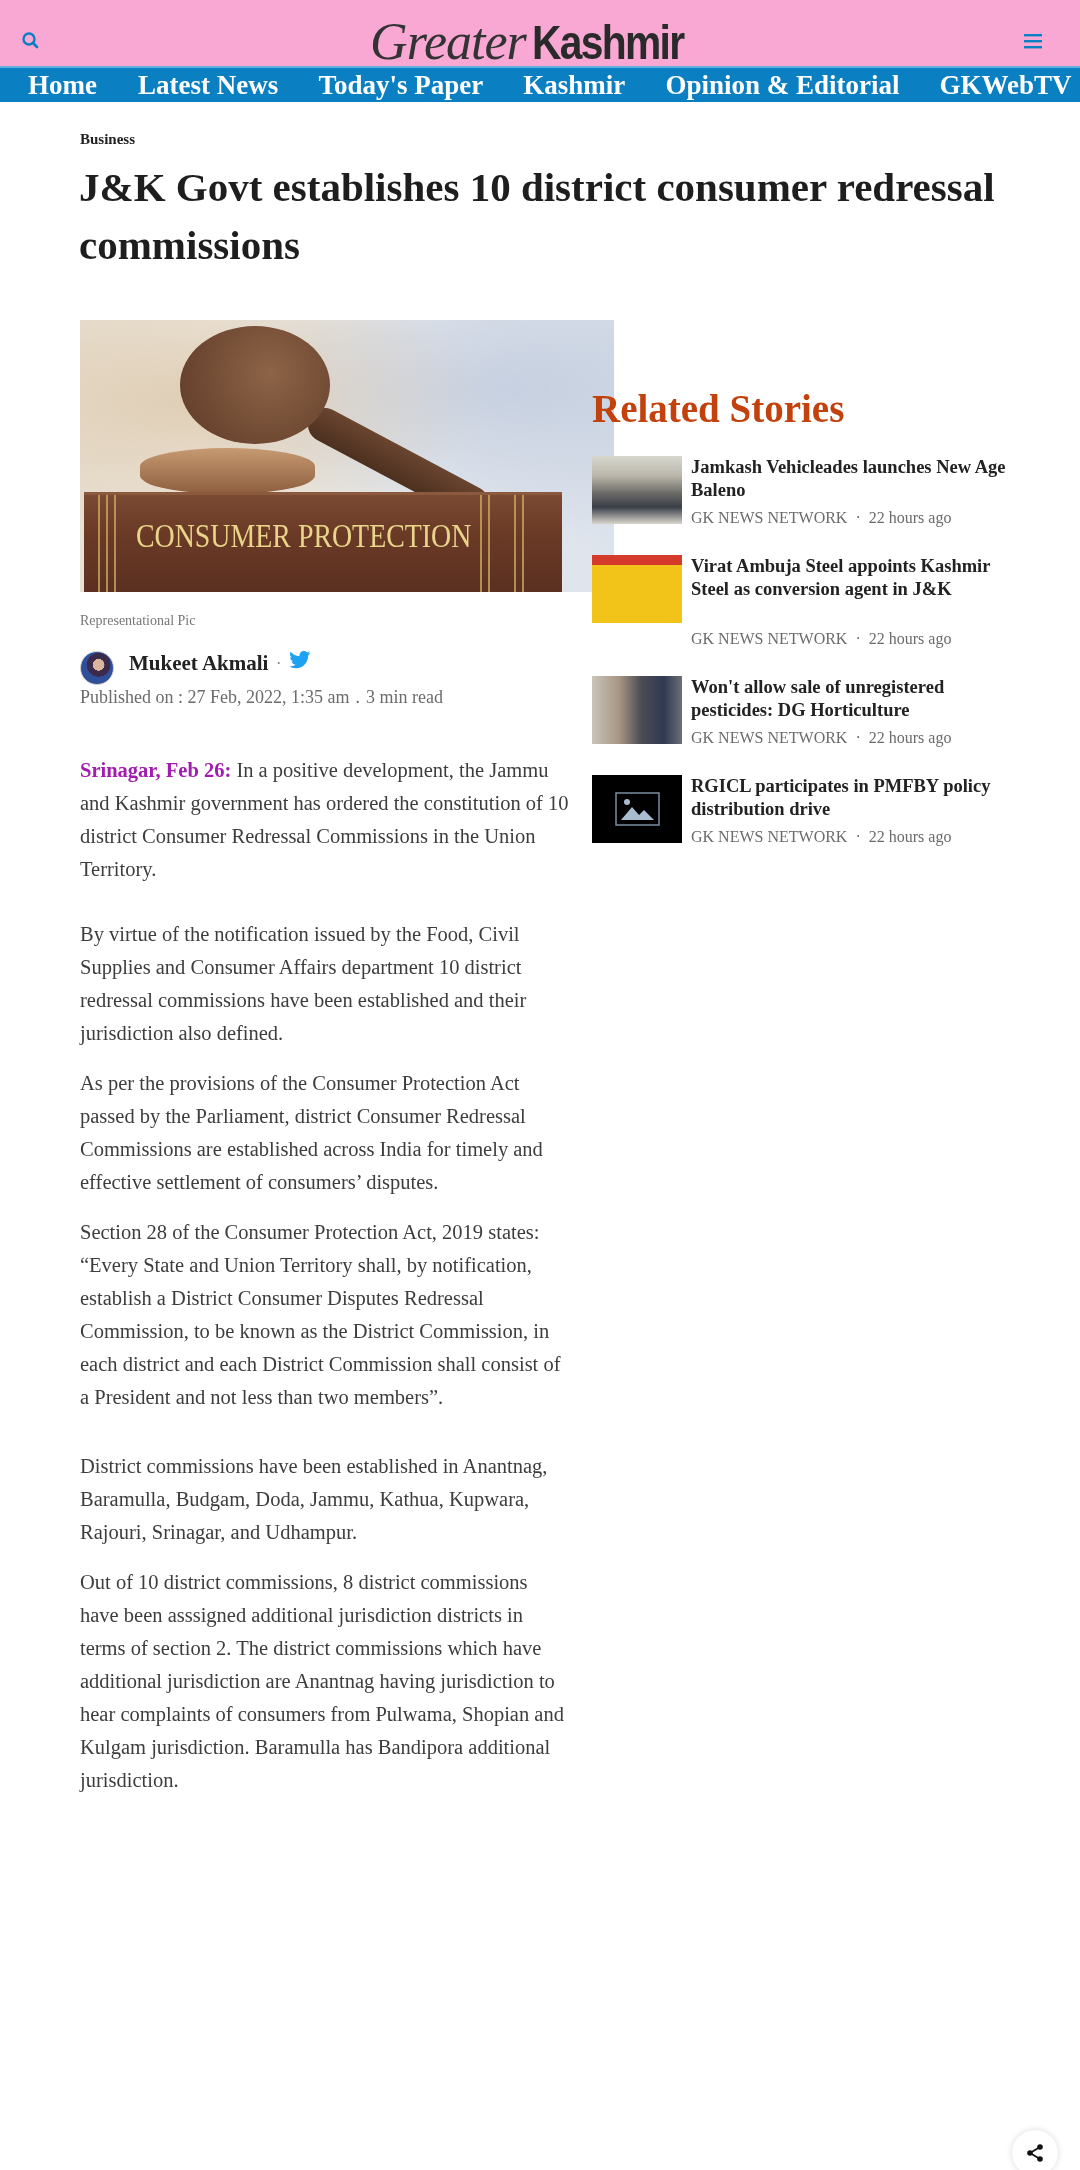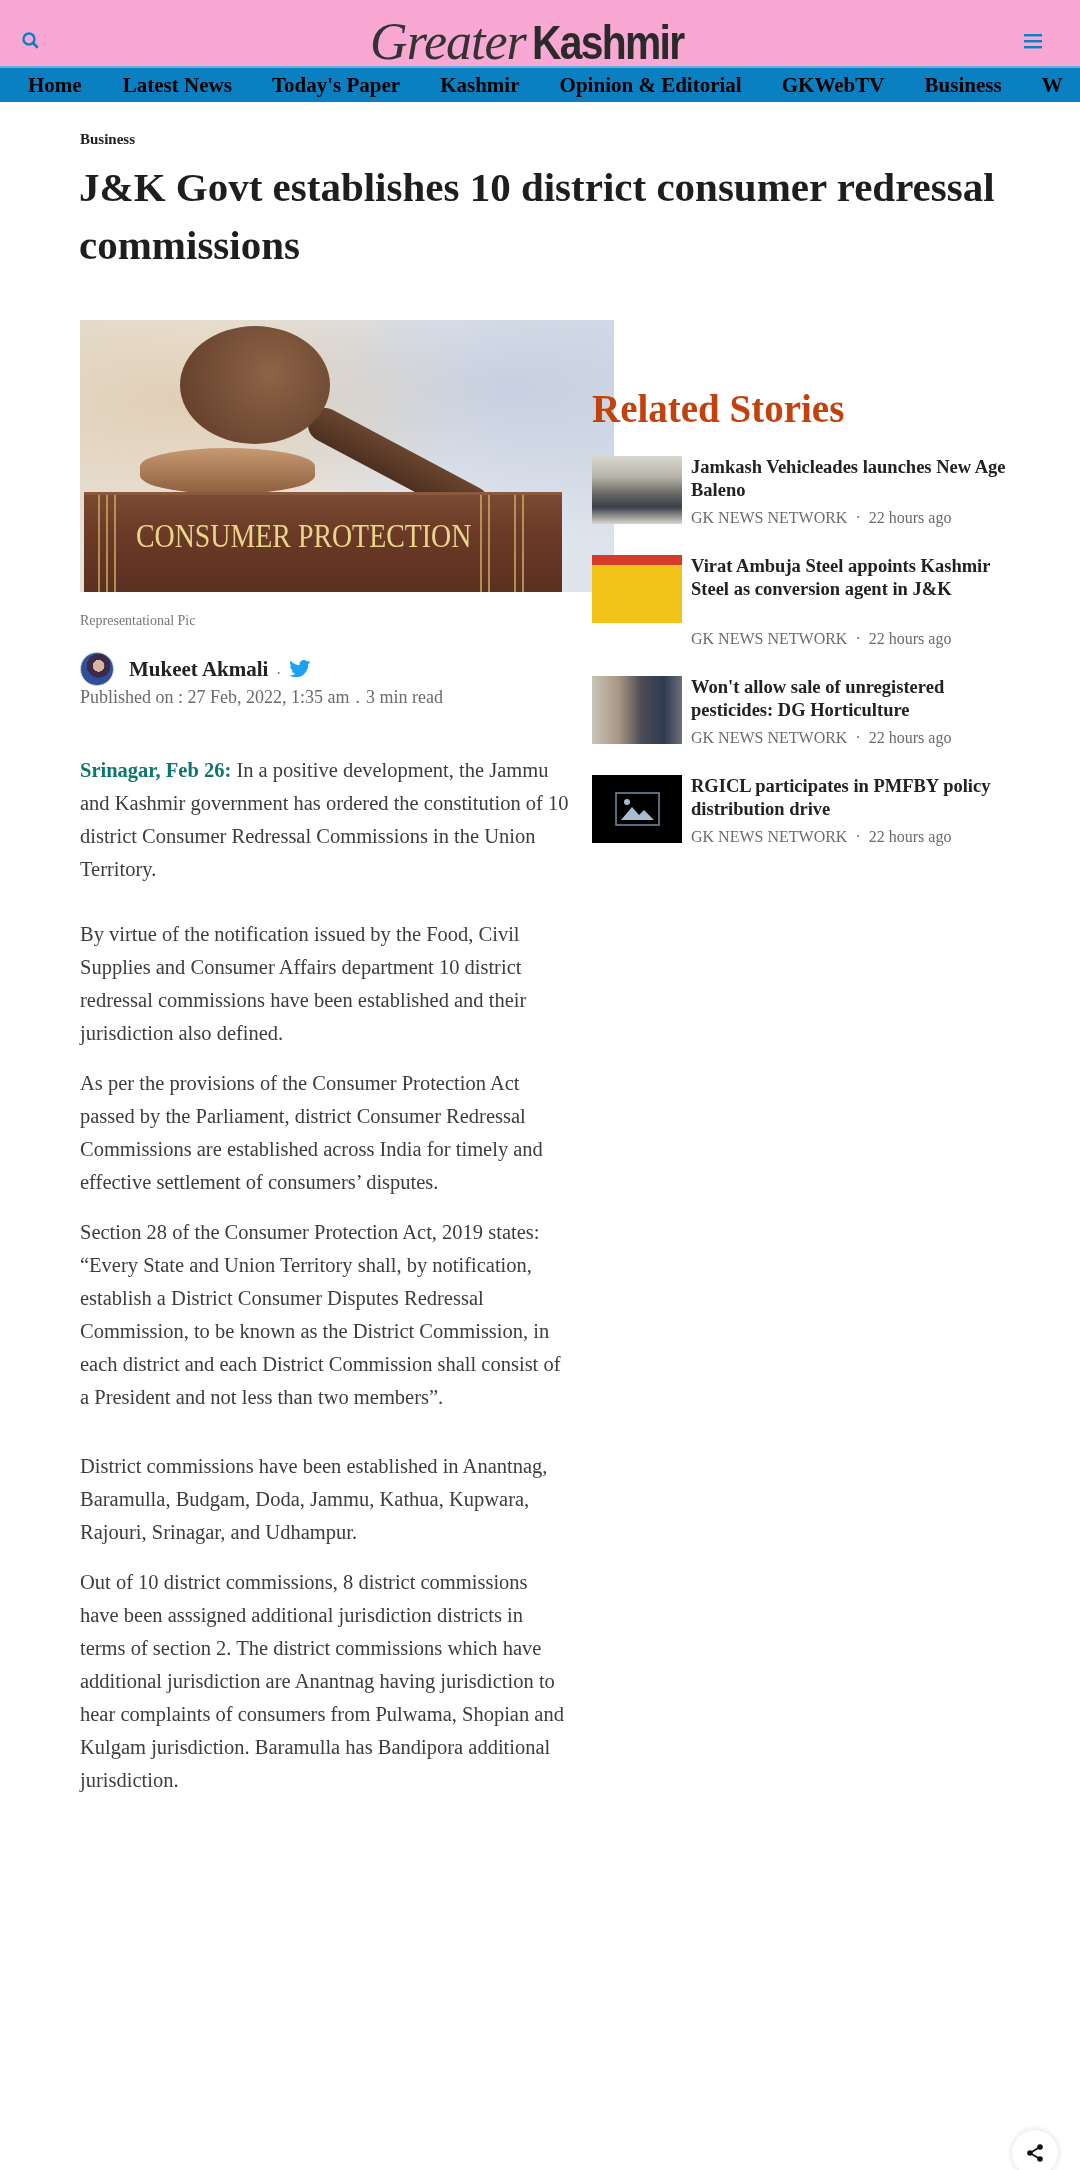--- a/index.html
+++ b/index.html
@@ -8,51 +8,51 @@
 
   
   .topbar { position: absolute; left: 0; top: 0; width: 1080px; height: 66px; background: #f9a8d4; }
   .search-btn { position: absolute; left: 20px; top: 30px; width: 22px; height: 22px; cursor: pointer; }
   .menu-btn { position: absolute; right: 36px; top: 30px; width: 22px; height: 22px; cursor: pointer; }
   .logo { position: absolute; left: 0; right: 0; top: 12px; text-align: center; white-space: nowrap; }
   .logo .l1 { font-family: "Liberation Serif", serif; font-style: italic; font-size: 52px; color: #333; letter-spacing: -1px; }
   .logo .l2 { font-family: "Liberation Sans", sans-serif; font-weight: bold; font-size: 48px; color: #2a2a2a; letter-spacing: -2px; transform: scaleX(0.85); display: inline-block; transform-origin: left center; margin-left: 6px; }
 
   .navbar { position: absolute; left: 0; top: 66px; width: 1080px; height: 36px; background: #0a7fc2; border-top: 2px solid #5fb2e0; overflow: hidden; white-space: nowrap; }
-  .nav-item { display: inline-block; font-family: "Liberation Serif", serif; font-weight: bold; font-size: 21px; color: #000000; line-height: 34px; margin-left: 0; cursor: pointer; }
+  .nav-item { display: inline-block; font-family: "Liberation Serif", serif; font-weight: bold; font-size: 27px; color: #ffffff; line-height: 34px; margin-left: 0; cursor: pointer; }
 
   
   .section-label { position: absolute; left: 80px; top: 131px; font-size: 15px; font-family: "Liberation Serif", serif; font-weight: bold; color: #222; }
   .headline { position: absolute; left: 79px; top: 158px; width: 940px; font-family: "Liberation Serif", serif; font-weight: bold; font-size: 41px; line-height: 58px; color: #1e1e1e; }
 
   
   .hero { position: absolute; left: 80px; top: 320px; width: 534px; height: 272px; overflow: hidden; background: linear-gradient(90deg, #e9e1d4 0%, #efe9e0 40%, #e6e9ef 70%, #dde3ec 100%); }
   .hero .bg-blur1 { position: absolute; left: 0; top: 0; width: 100%; height: 100%; background: radial-gradient(ellipse at 20% 30%, rgba(210,180,140,.45), transparent 50%), radial-gradient(ellipse at 80% 25%, rgba(170,185,210,.5), transparent 55%); }
   .book { position: absolute; left: 4px; top: 172px; width: 478px; height: 100px; background: linear-gradient(180deg, #7a4a33 0%, #6a3a26 40%, #5b3020 100%); border-top: 3px solid #8b5a3e; }
   .book .rule { position: absolute; top: 0; bottom: 0; width: 2px; background: #c9a65f; opacity: .8; }
   .book-title { position: absolute; left: 52px; top: 22px; font-family: "Liberation Serif", serif; font-size: 34px; color: #e8d58a; letter-spacing: 0px; transform: scaleX(0.82); transform-origin: left center; white-space: nowrap; }
   .gavel-block { position: absolute; left: 60px; top: 128px; width: 175px; height: 46px; border-radius: 50%/40%; background: linear-gradient(180deg, #c69a72, #8e5e3e); }
   .gavel-head { position: absolute; left: 100px; top: 6px; width: 150px; height: 118px; border-radius: 50%; background: radial-gradient(circle at 60% 40%, #8d6447, #6b4530 70%, #5a3a26); }
   .gavel-handle { position: absolute; left: 230px; top: 80px; width: 200px; height: 34px; background: linear-gradient(180deg, #6a4530, #4c301f); border-radius: 18px; transform: rotate(28deg); transform-origin: left center; }
 
   .caption { position: absolute; left: 80px; top: 613px; font-size: 14px; color: #777; font-family: "Liberation Serif", serif; }
 
-  .author-row { position: absolute; left: 80px; top: 651px; height: 36px; display: flex; align-items: center; }
+  .author-row { position: absolute; left: 80px; top: 651px; height: 36px; display: flex; }
   .avatar { width: 34px; height: 34px; border-radius: 50%; background: radial-gradient(circle at 55% 40%, #d9b59c 0 22%, #3b2a4a 23% 45%, #2f4f9a 46%); border: 1px solid #ccc; }
   .author-name { margin-left: 15px; font-family: "Liberation Serif", serif; font-weight: bold; font-size: 21px; color: #222; cursor: pointer; }
   .author-dot { margin-left: 8px; font-size: 14px; color: #777; }
   .twitter { margin-left: 8px; width: 22px; height: 18px; cursor: pointer; }
 
   .pub-meta { position: absolute; left: 80px; top: 687px; font-family: "Liberation Serif", serif; font-size: 18px; color: #6b6b6b; white-space: nowrap; }
   .pub-meta .sep { margin: 0 6px; }
 
   
   .body { position: absolute; left: 80px; top: 754px; width: 490px; font-family: "Liberation Serif", serif; font-size: 20.5px; line-height: 33px; color: #3d3d3d; }
   .body p { margin: 0; }
-  .body .lead-bold { font-weight: bold; color: #0f766e; }
+  .body .lead-bold { font-weight: bold; color: #a21caf; }
 
   
   .related-title { position: absolute; left: 592px; top: 386px; font-family: "Liberation Serif", serif; font-weight: bold; font-size: 39px; color: #c2410c; }
   .story { position: absolute; left: 592px; width: 430px; cursor: pointer; }
   .thumb { position: absolute; left: 0; top: 0; width: 90px; height: 68px; overflow: hidden; }
   .story-title { position: absolute; left: 99px; top: 0; width: 330px; font-family: "Liberation Serif", serif; font-weight: bold; font-size: 18.5px; line-height: 22.5px; color: #222; }
   .story-meta { position: absolute; left: 99px; font-family: "Liberation Serif", serif; font-size: 16px; color: #6b6b6b; white-space: nowrap; text-align: right; }
   .story-meta .dot { margin: 0 8px; }
 
   .th1 { background: linear-gradient(180deg, #d8d8d0 0%, #b8b4a8 30%, #6a6a66 55%, #3a3f48 75%, #d9d6cc 100%); }

